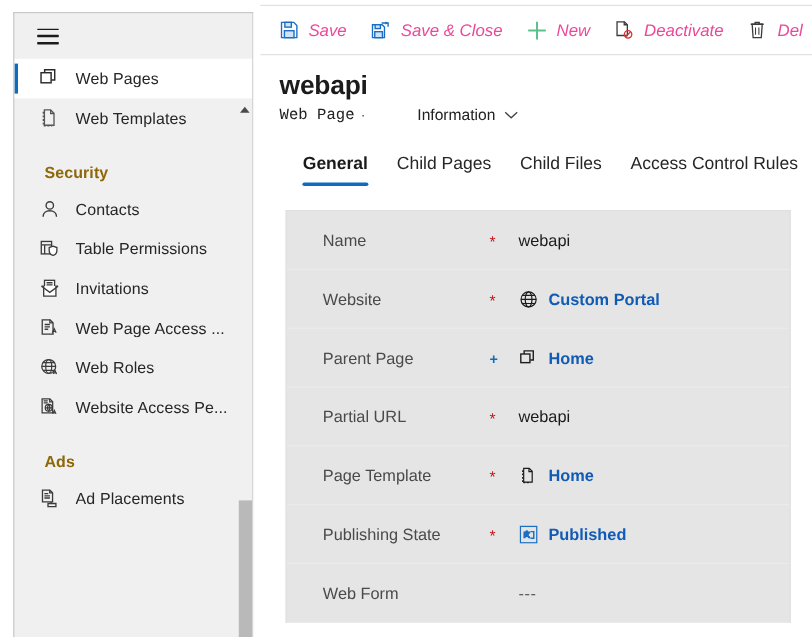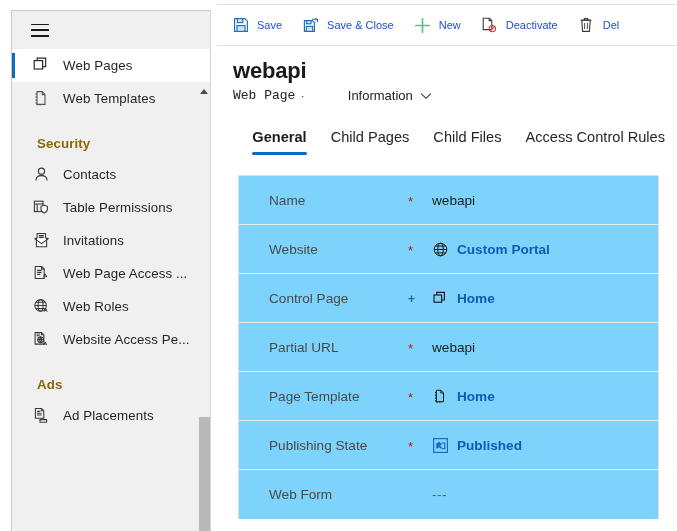--- a/index.html
+++ b/index.html
@@ -171,24 +171,25 @@
     box-sizing: border-box;
     overflow: hidden;
     white-space: nowrap;
   }
   .cmd {
     display: inline-flex;
     align-items: center;
     height: 32px;
     padding: 0 9px;
     margin-right: 2px;
-    font-size: 11px;
-    color: #1d4ed8;
+    font-size: 14px;
+    color: #ec4899;
     cursor: pointer;
     flex: 0 0 auto;
+    font-style: italic;
   }
   .cmd .ci {
     width: 17px;
     height: 17px;
     margin-right: 8px;
     display: flex;
     align-items: center;
     justify-content: center;
     flex: 0 0 17px;
   }
@@ -264,21 +265,21 @@
 
   
   #form-card {
     position: absolute;
     left: 238px;
     top: 175px;
     width: 421px;
     border: 1px solid #e0e0e0;
     border-bottom: none;
     box-sizing: border-box;
-    background: #7dd3fc;
+    background: #e5e5e5;
     overflow: hidden;
   }
   .field-row {
     display: flex;
     align-items: center;
     height: 49px;
     border-bottom: 1px solid #ebebeb;
     box-sizing: border-box;
     padding-left: 30px;
   }
@@ -569,21 +570,21 @@
             <circle cx="7.5" cy="7.5" r="6.3"></circle>
             <ellipse cx="7.5" cy="7.5" rx="2.8" ry="6.3"></ellipse>
             <path d="M1.2 7.5h12.6M2.3 4.1h10.4M2.3 10.9h10.4"></path>
           </svg>
         </span>
         <span class="vtext">Custom Portal</span>
       </div>
     </div>
 
     <div class="field-row">
-      <div class="f-label">Control Page</div>
+      <div class="f-label">Parent Page</div>
       <div class="f-req plus">+</div>
       <div class="f-val link">
         <span class="vi">
           <svg width="15" height="15" viewBox="0 0 15 15" fill="none" stroke="#1b1b1b" stroke-width="1.15">
             <rect x="1.0" y="4.0" width="7.6" height="7.2"></rect>
             <path d="M3.8 4.0V1.4h7.6v7.6H8.9"></path>
           </svg>
         </span>
         <span class="vtext">Home</span>
       </div>

